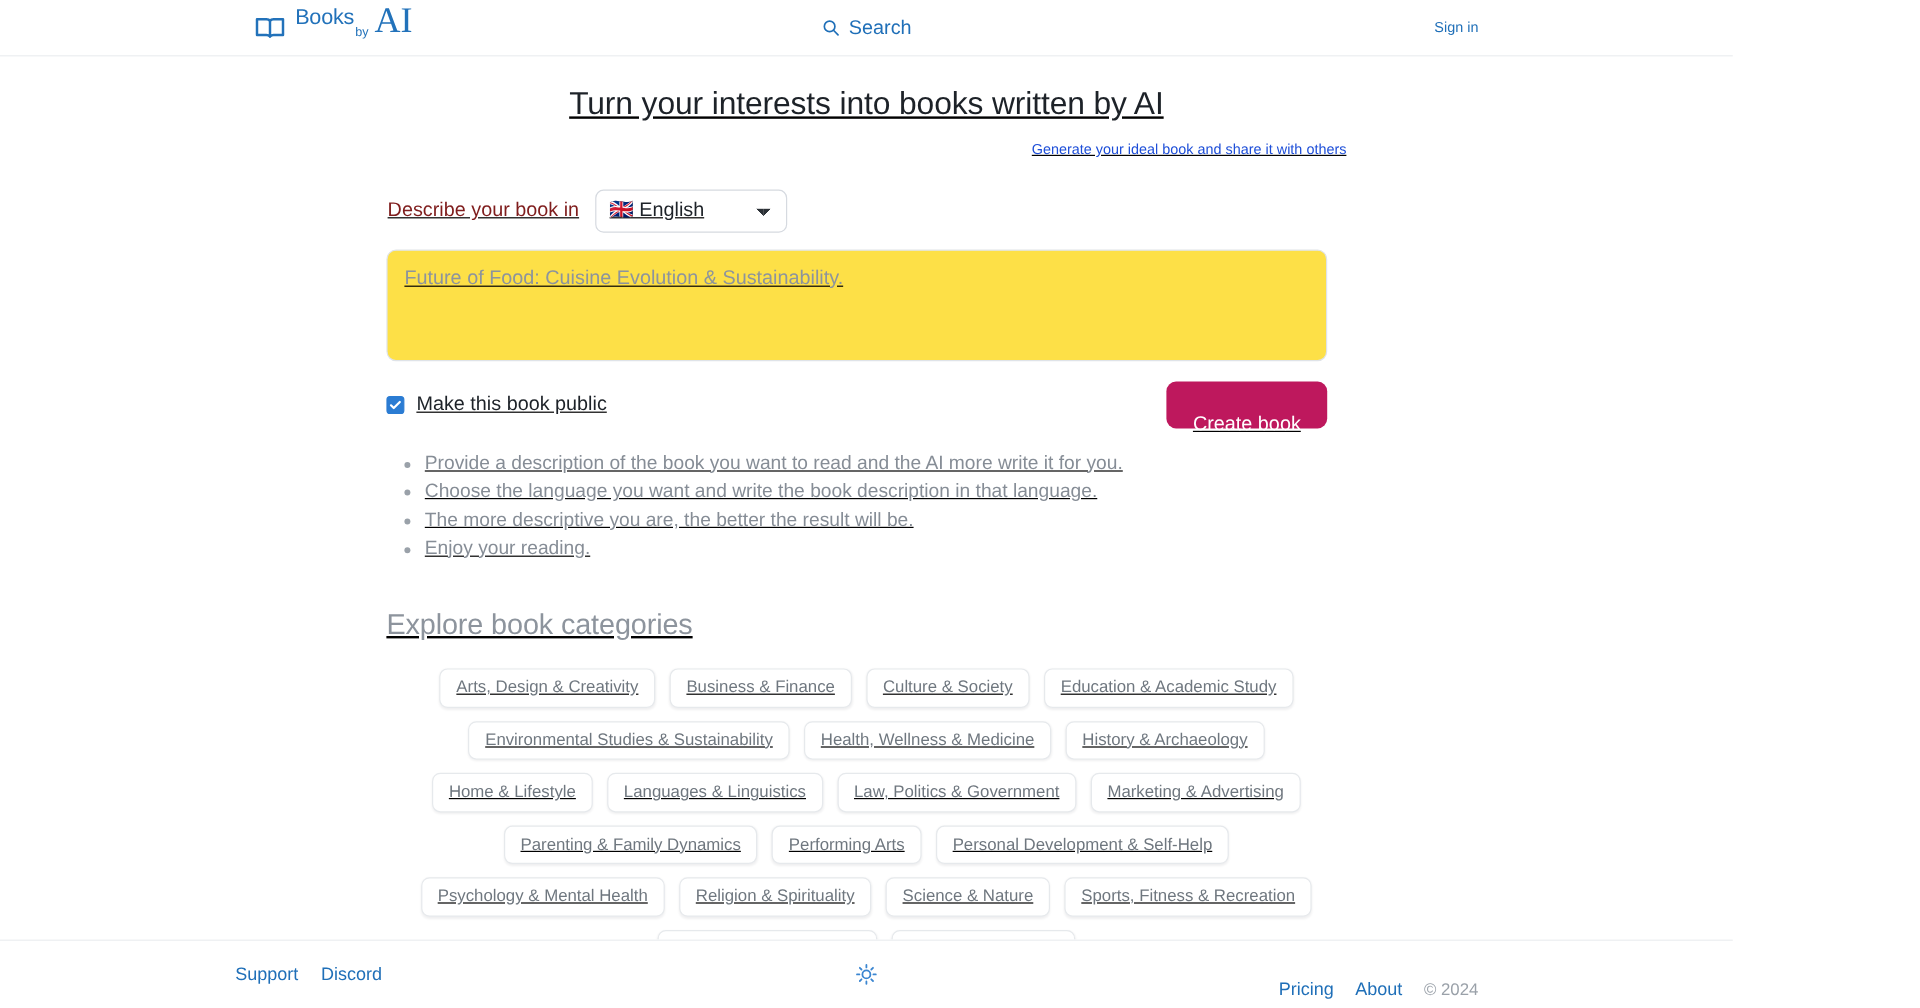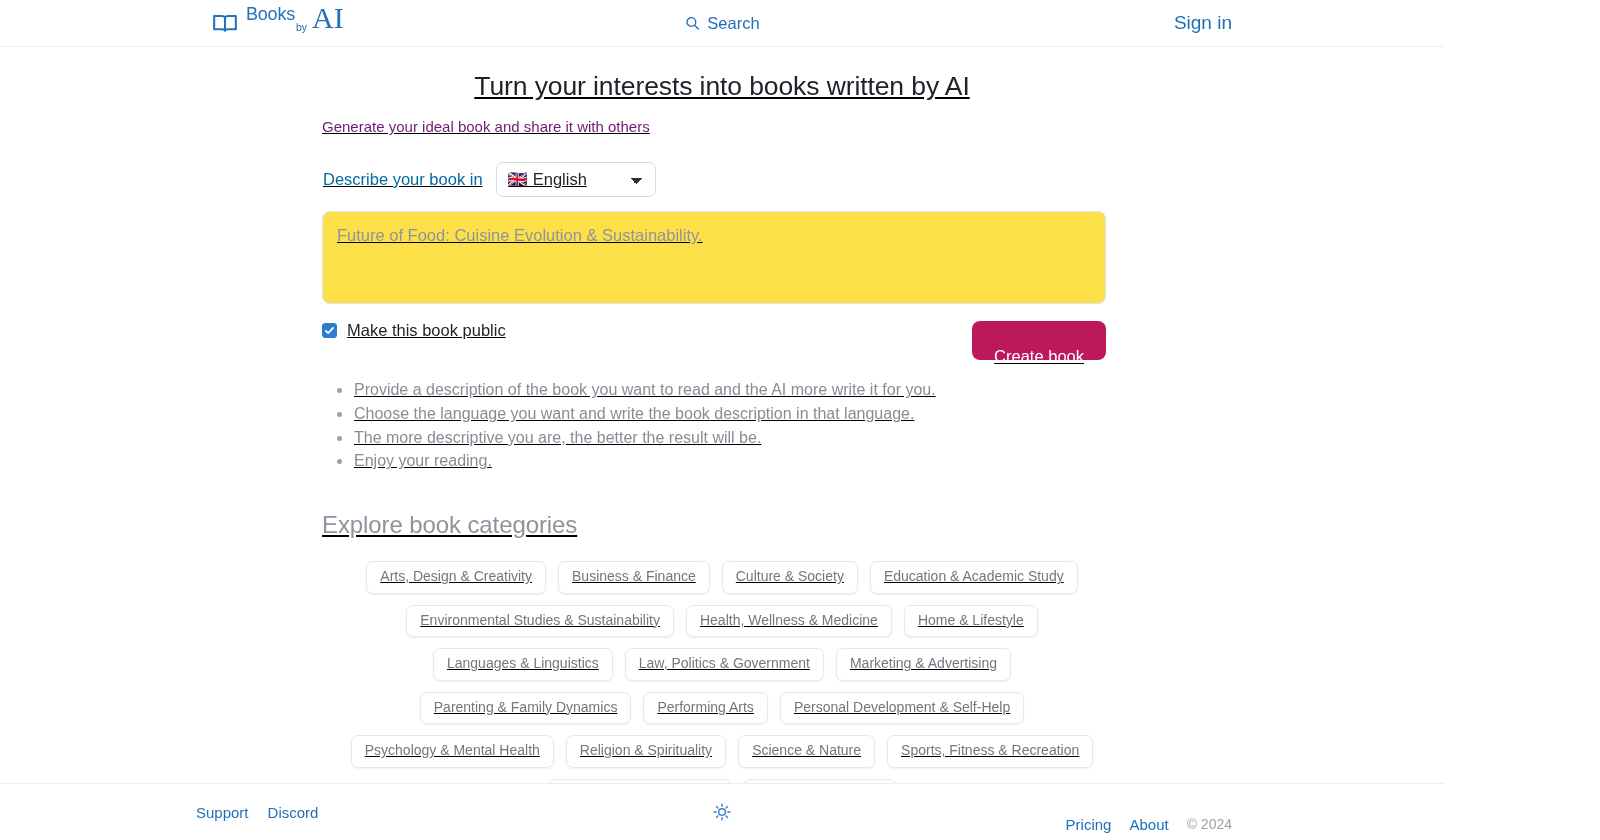--- a/index.html
+++ b/index.html
@@ -97,21 +97,21 @@
     font-size: 16.5px;
     text-decoration: none;
     cursor: pointer;
   }
   .search-link svg { width: 16px; height: 16px; display: block; }
 
   .signin-link {
     position: absolute;
     right: 212px;
     color: #1f6fb8;
-    font-size: 19px;
+    font-size: 12px;
     text-decoration: none;
     cursor: pointer;
   }
 
   
   .main {
     flex: 1 1 auto;
     overflow: hidden;
     position: relative;
     background: #ffffff;
@@ -124,37 +124,37 @@
   .hero-title {
     font-size: 26.5px;
     color: #1d2228;
     text-align: center;
     margin: 0;
     font-weight: normal;
     letter-spacing: -0.1px;
     line-height: 1.25;
   }
   .hero-sub {
-    font-size: 15px;
-    color: #701a75;
-    text-align: left;
+    font-size: 12px;
+    color: #1d4ed8;
+    text-align: right;
     margin: 14px 0 0 0;
     line-height: 1.3;
   }
 
   .lang-row {
     display: flex;
     align-items: center;
     gap: 13px;
     margin-top: 25px;
     padding-left: 1px;
   }
   .lang-label {
     font-size: 16.5px;
-    color: #0369a1;
+    color: #7f1d1d;
   }
   .lang-select {
     appearance: none;
     -webkit-appearance: none;
     background: #ffffff;
     border: 1px solid #d6dae0;
     border-radius: 7px;
     padding: 7px 34px 7px 11px;
     font-size: 16.5px;
     font-family: "Liberation Sans", sans-serif;
@@ -185,21 +185,21 @@
     font-family: "Liberation Sans", sans-serif;
     color: #1d2228;
     resize: none;
     outline: none;
     line-height: 1.35;
   }
   .desc-textarea::placeholder { color: #8d949d; }
 
   .action-row {
     display: flex;
-    align-items: flex-start;
+    align-items: center;
     justify-content: space-between;
     margin-top: 17px;
     width: 784px;
   }
   .public-wrap {
     display: flex;
     align-items: center;
     gap: 10px;
     cursor: pointer;
   }
@@ -406,20 +406,21 @@
 
       <h2 class="cat-title">Explore book categories</h2>
 
       <div class="chips">
         <a class="chip" href="#">Arts, Design &amp; Creativity</a>
         <a class="chip" href="#">Business &amp; Finance</a>
         <a class="chip" href="#">Culture &amp; Society</a>
         <a class="chip" href="#">Education &amp; Academic Study</a>
         <a class="chip" href="#">Environmental Studies &amp; Sustainability</a>
         <a class="chip" href="#">Health, Wellness &amp; Medicine</a>
+        <a class="chip" href="#">History &amp; Archaeology</a>
         <a class="chip" href="#">Home &amp; Lifestyle</a>
         <a class="chip" href="#">Languages &amp; Linguistics</a>
         <a class="chip" href="#">Law, Politics &amp; Government</a>
         <a class="chip" href="#">Marketing &amp; Advertising</a>
         <a class="chip" href="#">Parenting &amp; Family Dynamics</a>
         <a class="chip" href="#">Performing Arts</a>
         <a class="chip" href="#">Personal Development &amp; Self-Help</a>
         <a class="chip" href="#">Psychology &amp; Mental Health</a>
         <a class="chip" href="#">Religion &amp; Spirituality</a>
         <a class="chip" href="#">Science &amp; Nature</a>

